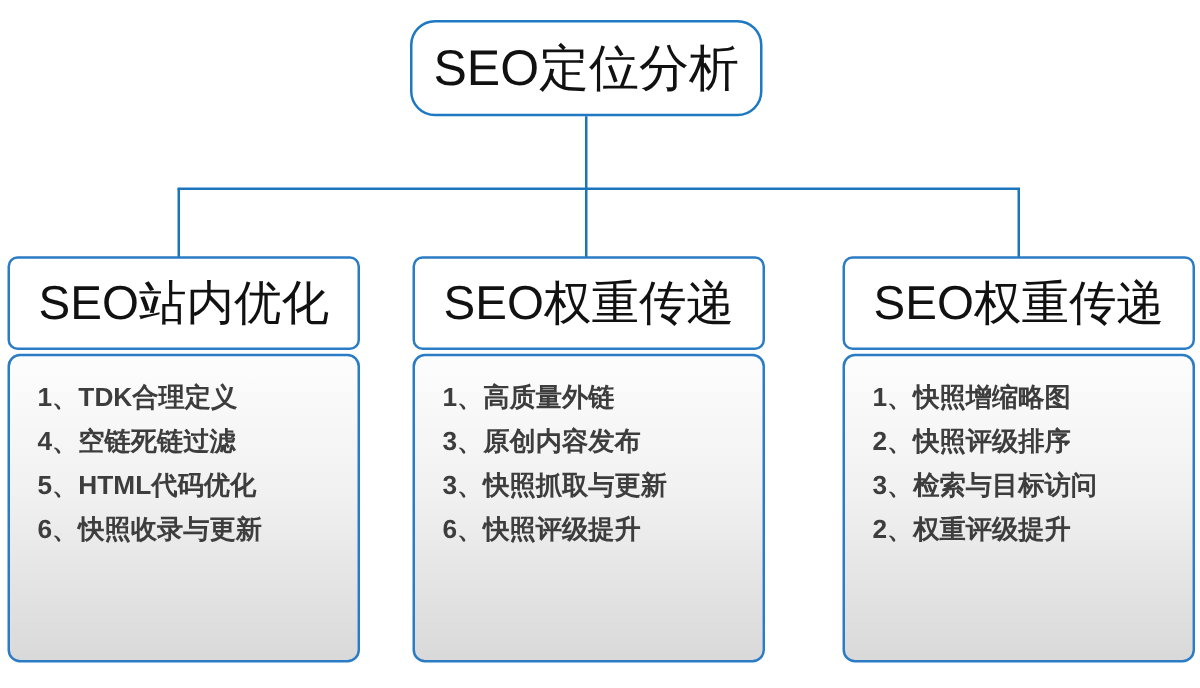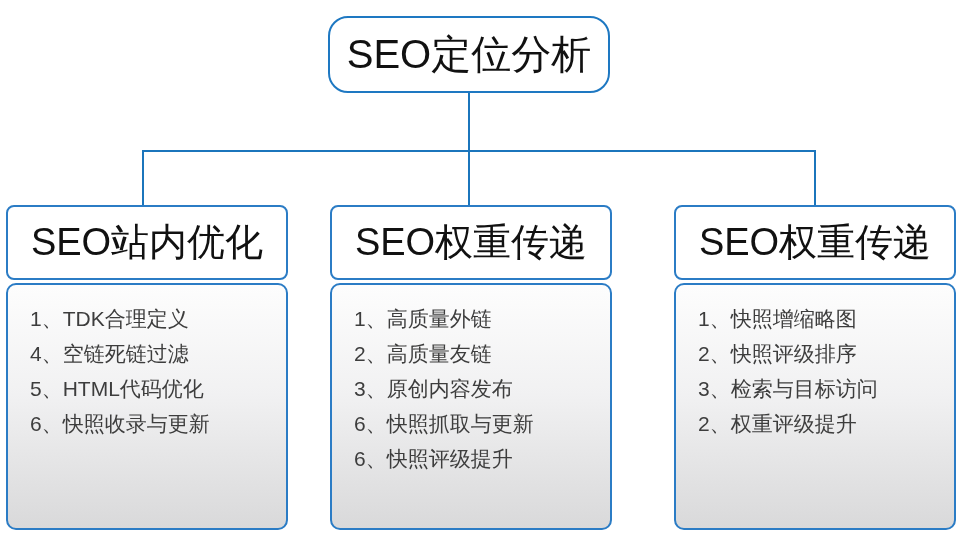--- a/index.html
+++ b/index.html
@@ -60,20 +60,21 @@
 
   .col-body {
     position: absolute;
     left: 0; top: 78px;
     width: 282px; height: 247px;
     border: 2px solid #2b7cc5;
     border-radius: 10px;
     background: linear-gradient(180deg, #fdfdfd 0%, #f1f1f2 45%, #d9d9da 100%);
     padding-top: 16px;
     overflow: hidden;
+    font-weight: bold;
   }
 
   .list-item {
     height: 35px;
     line-height: 35px;
     padding-left: 22px;
     font-size: 21px;
     color: #3d3d3d;
     white-space: nowrap;
   }
@@ -104,23 +105,22 @@
       <div class="list-item">6、快照收录与更新</div>
     </div>
   </div>
 
   <div class="col col-2">
     <div class="col-head">
       <span>SEO权重传递</span>
     </div>
     <div class="col-body">
       <div class="list-item">1、高质量外链</div>
-      <div class="list-item">2、高质量友链</div>
       <div class="list-item">3、原创内容发布</div>
-      <div class="list-item">6、快照抓取与更新</div>
+      <div class="list-item">3、快照抓取与更新</div>
       <div class="list-item">6、快照评级提升</div>
     </div>
   </div>
 
   <div class="col col-3">
     <div class="col-head">
       <span>SEO权重传递</span>
     </div>
     <div class="col-body">
       <div class="list-item">1、快照增缩略图</div>

